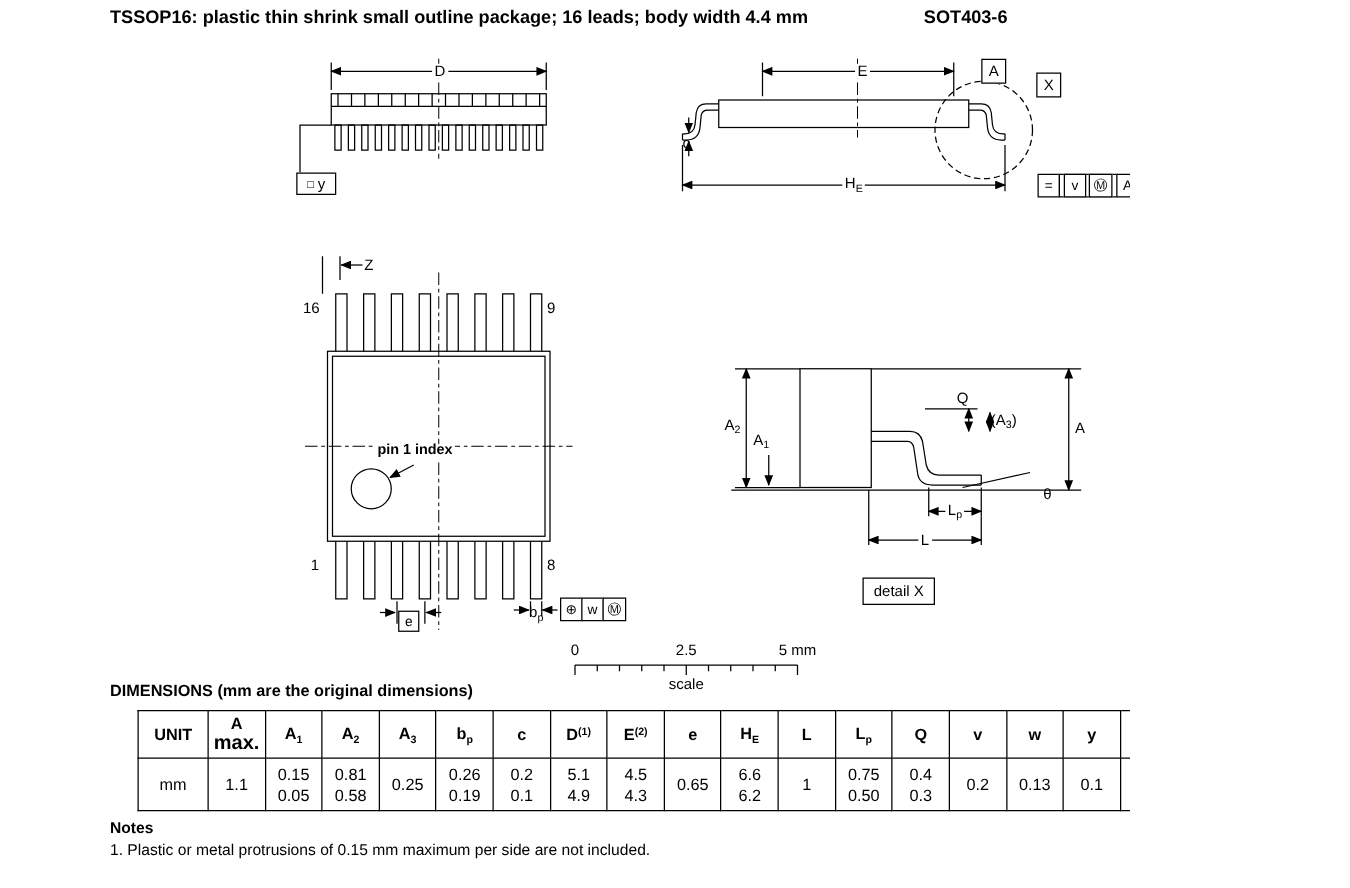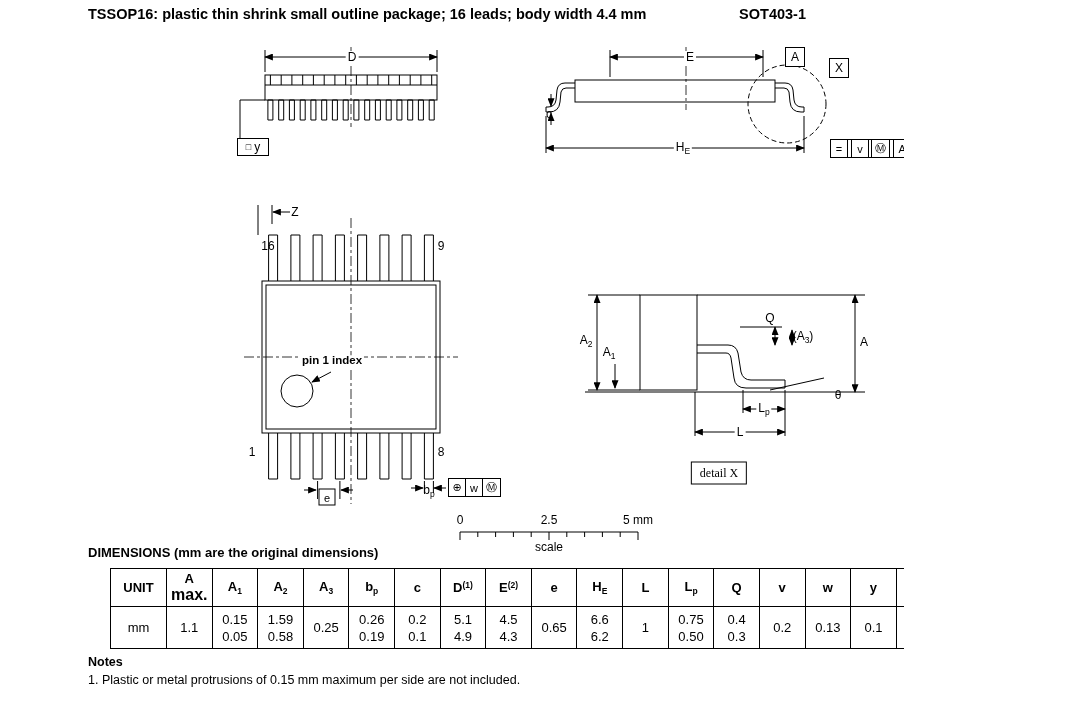--- a/index.html
+++ b/index.html
@@ -26,21 +26,21 @@
             border:1px solid #000; display:flex; align-items:center; justify-content:center;
             font-size:12px; background:#fff; z-index:2; }
   .sqbox  { position:absolute; width:32px; height:18px; border:1px solid #000; display:flex;
             align-items:center; justify-content:center; gap:3px; background:#fff; z-index:2; }
   .sqbox .sym { font-size:9px; line-height:1; }
   .sqbox .yl  { font-size:12px; line-height:1; }
   .ebox   { position:absolute; transform:translate(-50%,-50%); width:17px; height:17px;
             border:1px solid #000; display:flex; align-items:center; justify-content:center;
             font-size:11px; background:#fff; z-index:2; }
   .dbox   { position:absolute; transform:translate(-50%,-50%); border:1px solid #000;
-            padding:3px 8px; font-size:12px; background:#fff; z-index:2;font-family:Liberation Serif, serif; }
+            padding:3px 8px; font-size:12px; background:#fff; z-index:2; }
   .frame  { position:absolute; display:flex; z-index:2; }
   .frame span { display:flex; align-items:center; justify-content:center; border:1px solid #000;
                 background:#fff; height:19px; min-width:18px; font-size:11px; padding:0 3px; }
   .frame span + span { margin-left:-1px; }
 
   .dims-title { position:absolute; left:88px; top:545px; font-size:13px; font-weight:bold;text-align:center; }
   .dims-table { position:absolute; left:110px; top:568px; width:878px; border-collapse:collapse;
                 table-layout:fixed; }
   .dims-table th, .dims-table td { border:1px solid #000; text-align:center; vertical-align:middle;
                                    font-size:13px;margin-top:12px; }
@@ -61,21 +61,21 @@
 
   <svg width="0" height="0" style="position:absolute">
     <defs>
       <marker id="ah" viewBox="0 0 10 8" refX="9" refY="4" markerWidth="9" markerHeight="7" orient="auto-start-reverse">
           <path d="M0,0 L10,4 L0,8 z" fill="#000"></path>
         </marker>
     </defs>
   </svg>
 
   <div class="title">TSSOP16: plastic thin shrink small outline package; 16 leads; body width 4.4 mm</div>
-  <div class="code">SOT403-1</div>
+  <div class="code">SOT403-6</div>
 
   <svg class="panel" style="left:222px;top:42px" width="230" height="125" viewBox="0 0 230 125">
     <g>
       <line x1="43" y1="15" x2="215" y2="15" marker-start="url(#ah)" marker-end="url(#ah)"></line>
       <line x1="43" y1="8" x2="43" y2="30"></line>
       <line x1="215" y1="8" x2="215" y2="30"></line>
     </g>
     <line class="cl" x1="129" y1="5" x2="129" y2="85"></line>
     <g>
       <rect x="43" y="33" width="172" height="25"></rect>
@@ -195,21 +195,21 @@
   <div class="refbox" style="left:839px;top:68px">X</div>
   <span class="lbl nobg" style="left:549px;top:114px">c</span>
   <span class="lbl" style="left:683px;top:148px"><span>H</span><sub>E</sub></span>
   <div class="frame" style="left:830px;top:139px">
     <span>=</span>
     <span><span>v</span>&nbsp;<span>Ⓜ</span></span>
     <span>A</span>
   </div>
 
   <span class="lbl nobg" style="left:295px;top:212px">Z</span>
-  <span class="lbl nobg" style="left:268px;top:246px">16</span>
+  <span class="lbl nobg" style="left:249px;top:246px">16</span>
   <span class="lbl nobg" style="left:441px;top:246px">9</span>
   <span class="lbl nobg" style="left:252px;top:452px">1</span>
   <span class="lbl nobg" style="left:441px;top:452px">8</span>
   <span class="lbl small" style="left:332px;top:361px">pin 1 index</span>
   <div class="ebox" style="left:327px;top:497px">e</div>
   <span class="lbl nobg" style="left:429px;top:491px"><span>b</span><sub>p</sub></span>
   <div class="frame" style="left:448px;top:478px">
     <span>⊕</span>
     <span>w</span>
     <span>Ⓜ</span>
@@ -262,21 +262,21 @@
       <tr id="dims-value-row">
         <td>mm</td>
       <td>
             <div>1.1</div>
           </td>
           <td>
             <div>0.15</div>
             <div>0.05</div>
           </td>
           <td>
-            <div>1.59</div>
+            <div>0.81</div>
             <div>0.58</div>
           </td>
           <td>
             <div>0.25</div>
           </td>
           <td>
             <div>0.26</div>
             <div>0.19</div>
           </td>
           <td>

